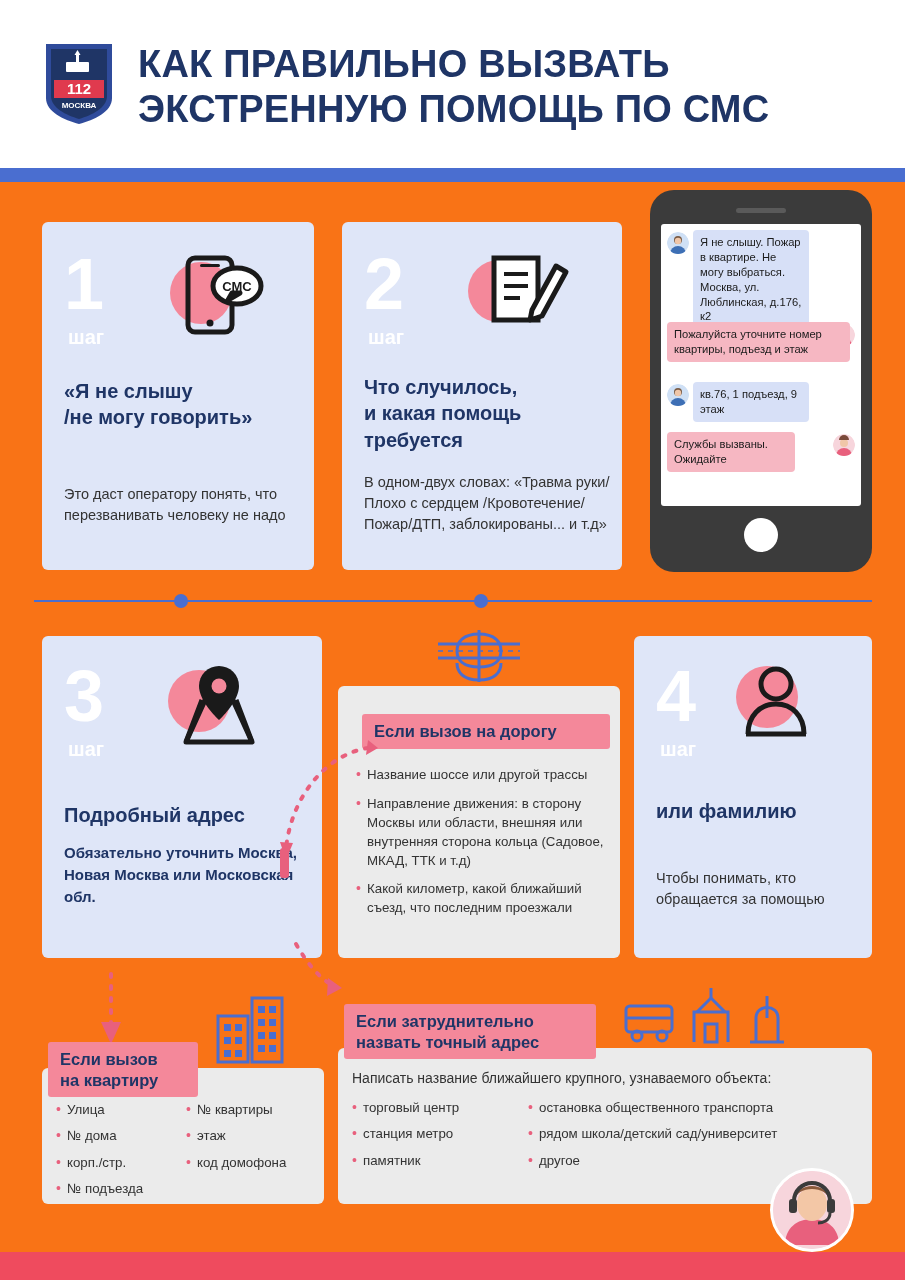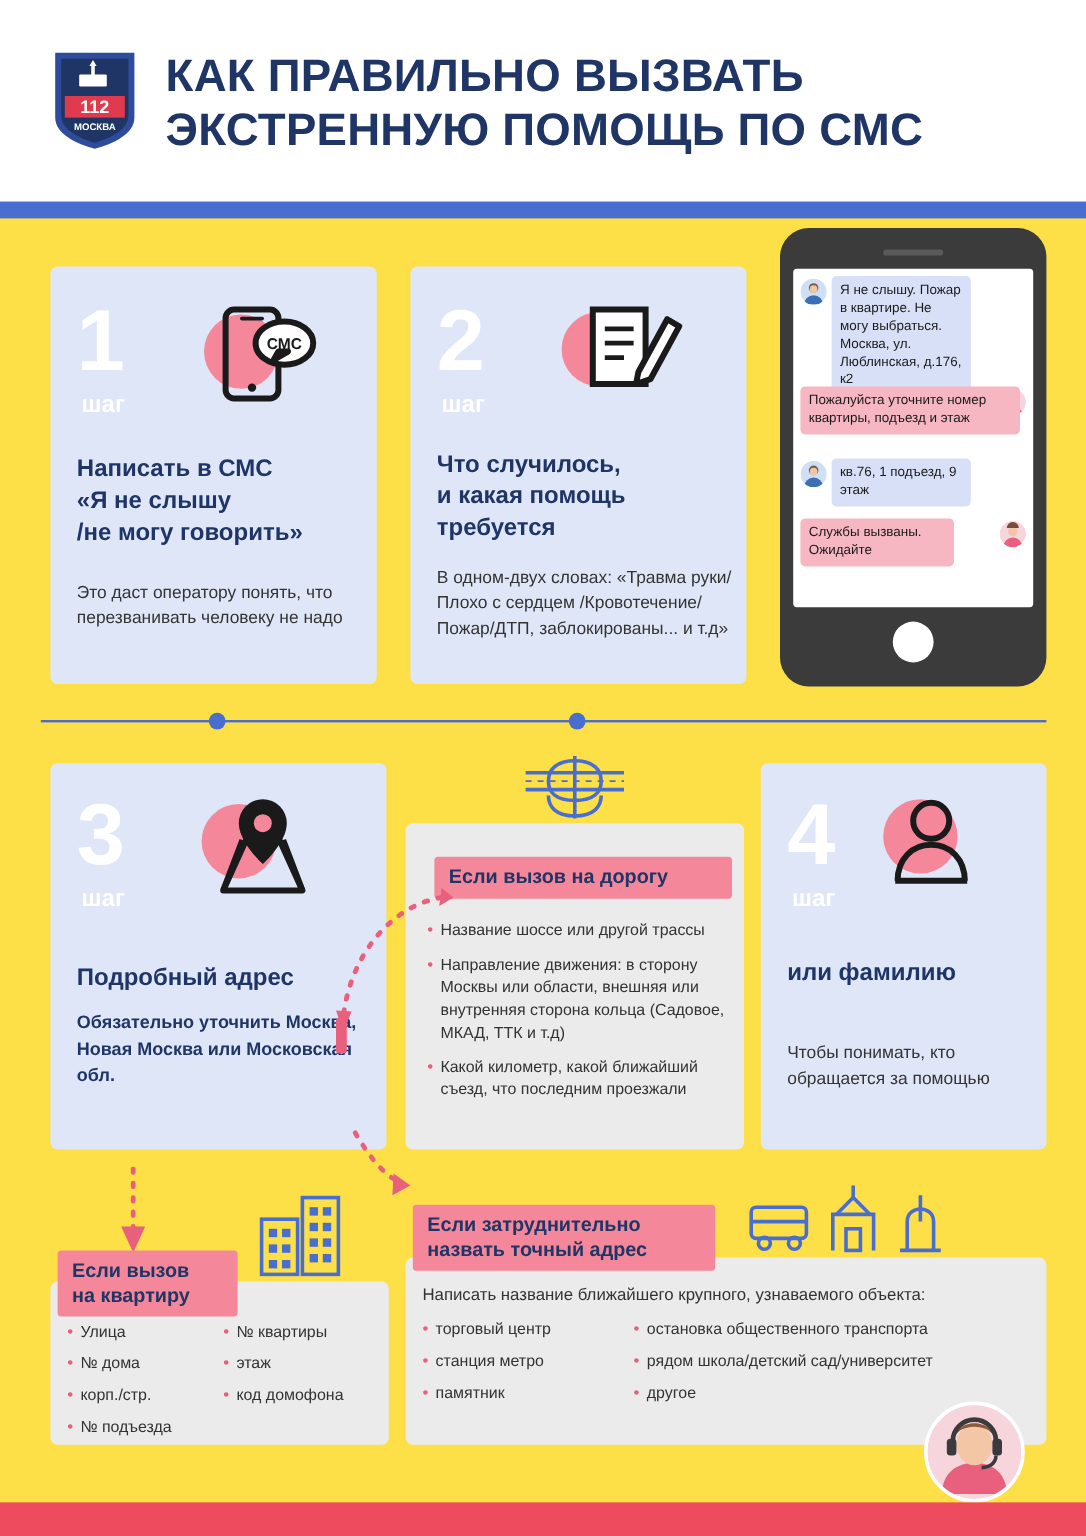--- a/index.html
+++ b/index.html
@@ -3,21 +3,21 @@
 <meta charset="utf-8">
 <style>
   * { box-sizing: border-box; margin: 0; padding: 0; }
   body {
     width: 905px; height: 1280px;
     background: #f7f7f7;
     font-family: "Liberation Sans", sans-serif;
     position: relative;
     overflow: hidden;
   }
-  .page { position: relative; width: 905px; height: 1280px; background: #fde047; padding-left: 38px; }
+  .page { position: relative; width: 905px; height: 1280px; background: #f97316; padding-left: 38px; }
 
   
   .header { position: absolute; top: 0; left: 0; width: 905px; height: 168px; background: #ffffff; }
   .logo {
     position: absolute; left: 42px; top: 40px; width: 74px; height: 86px;
   }
   .logo svg { display:block; }
   .title {
     position: absolute; left: 138px; top: 42px; width: 740px;
     font-size: 38px; font-weight: bold; color: #1f3566; line-height: 1.18;
@@ -134,21 +134,20 @@
       <svg width="84" height="86" viewBox="0 0 84 86">
         <rect x="6" y="6" width="44" height="74" rx="7" fill="none" stroke="#1a1a1a" stroke-width="5"></rect>
         <rect x="18" y="12" width="20" height="3" rx="1.5" fill="#1a1a1a"></rect>
         <circle cx="28" cy="71" r="3.5" fill="#1a1a1a"></circle>
         <ellipse cx="55" cy="34" rx="24" ry="18" fill="#ffffff" stroke="#1a1a1a" stroke-width="5"></ellipse>
         <path d="M46 48 l4 -7 h8 z" fill="#ffffff" stroke="#1a1a1a" stroke-width="5" stroke-linejoin="round"></path>
         <text x="55" y="39" font-family="Liberation Sans, sans-serif" font-size="13" font-weight="bold" fill="#1a1a1a" text-anchor="middle">СМС</text>
       </svg>
     </div>
     <div class="card-heading" style="left:22px; top:156px; width:238px;">
-      <div>Написать в СМС</div>
       <div>«Я не слышу</div>
       <div>/не могу говорить»</div>
     </div>
     <div class="card-body" style="left:22px; top:262px; width:236px;">Это даст оператору понять, что перезванивать человеку не надо</div>
   </div>
 
   <div class="card card-blue" id="card2">
     <div class="stepnum" style="left:22px; top:30px;">2</div>
     <div class="stepword" style="left:26px; top:104px;">шаг</div>
     <div class="circle-icon" style="left:126px; top:38px;"></div>

